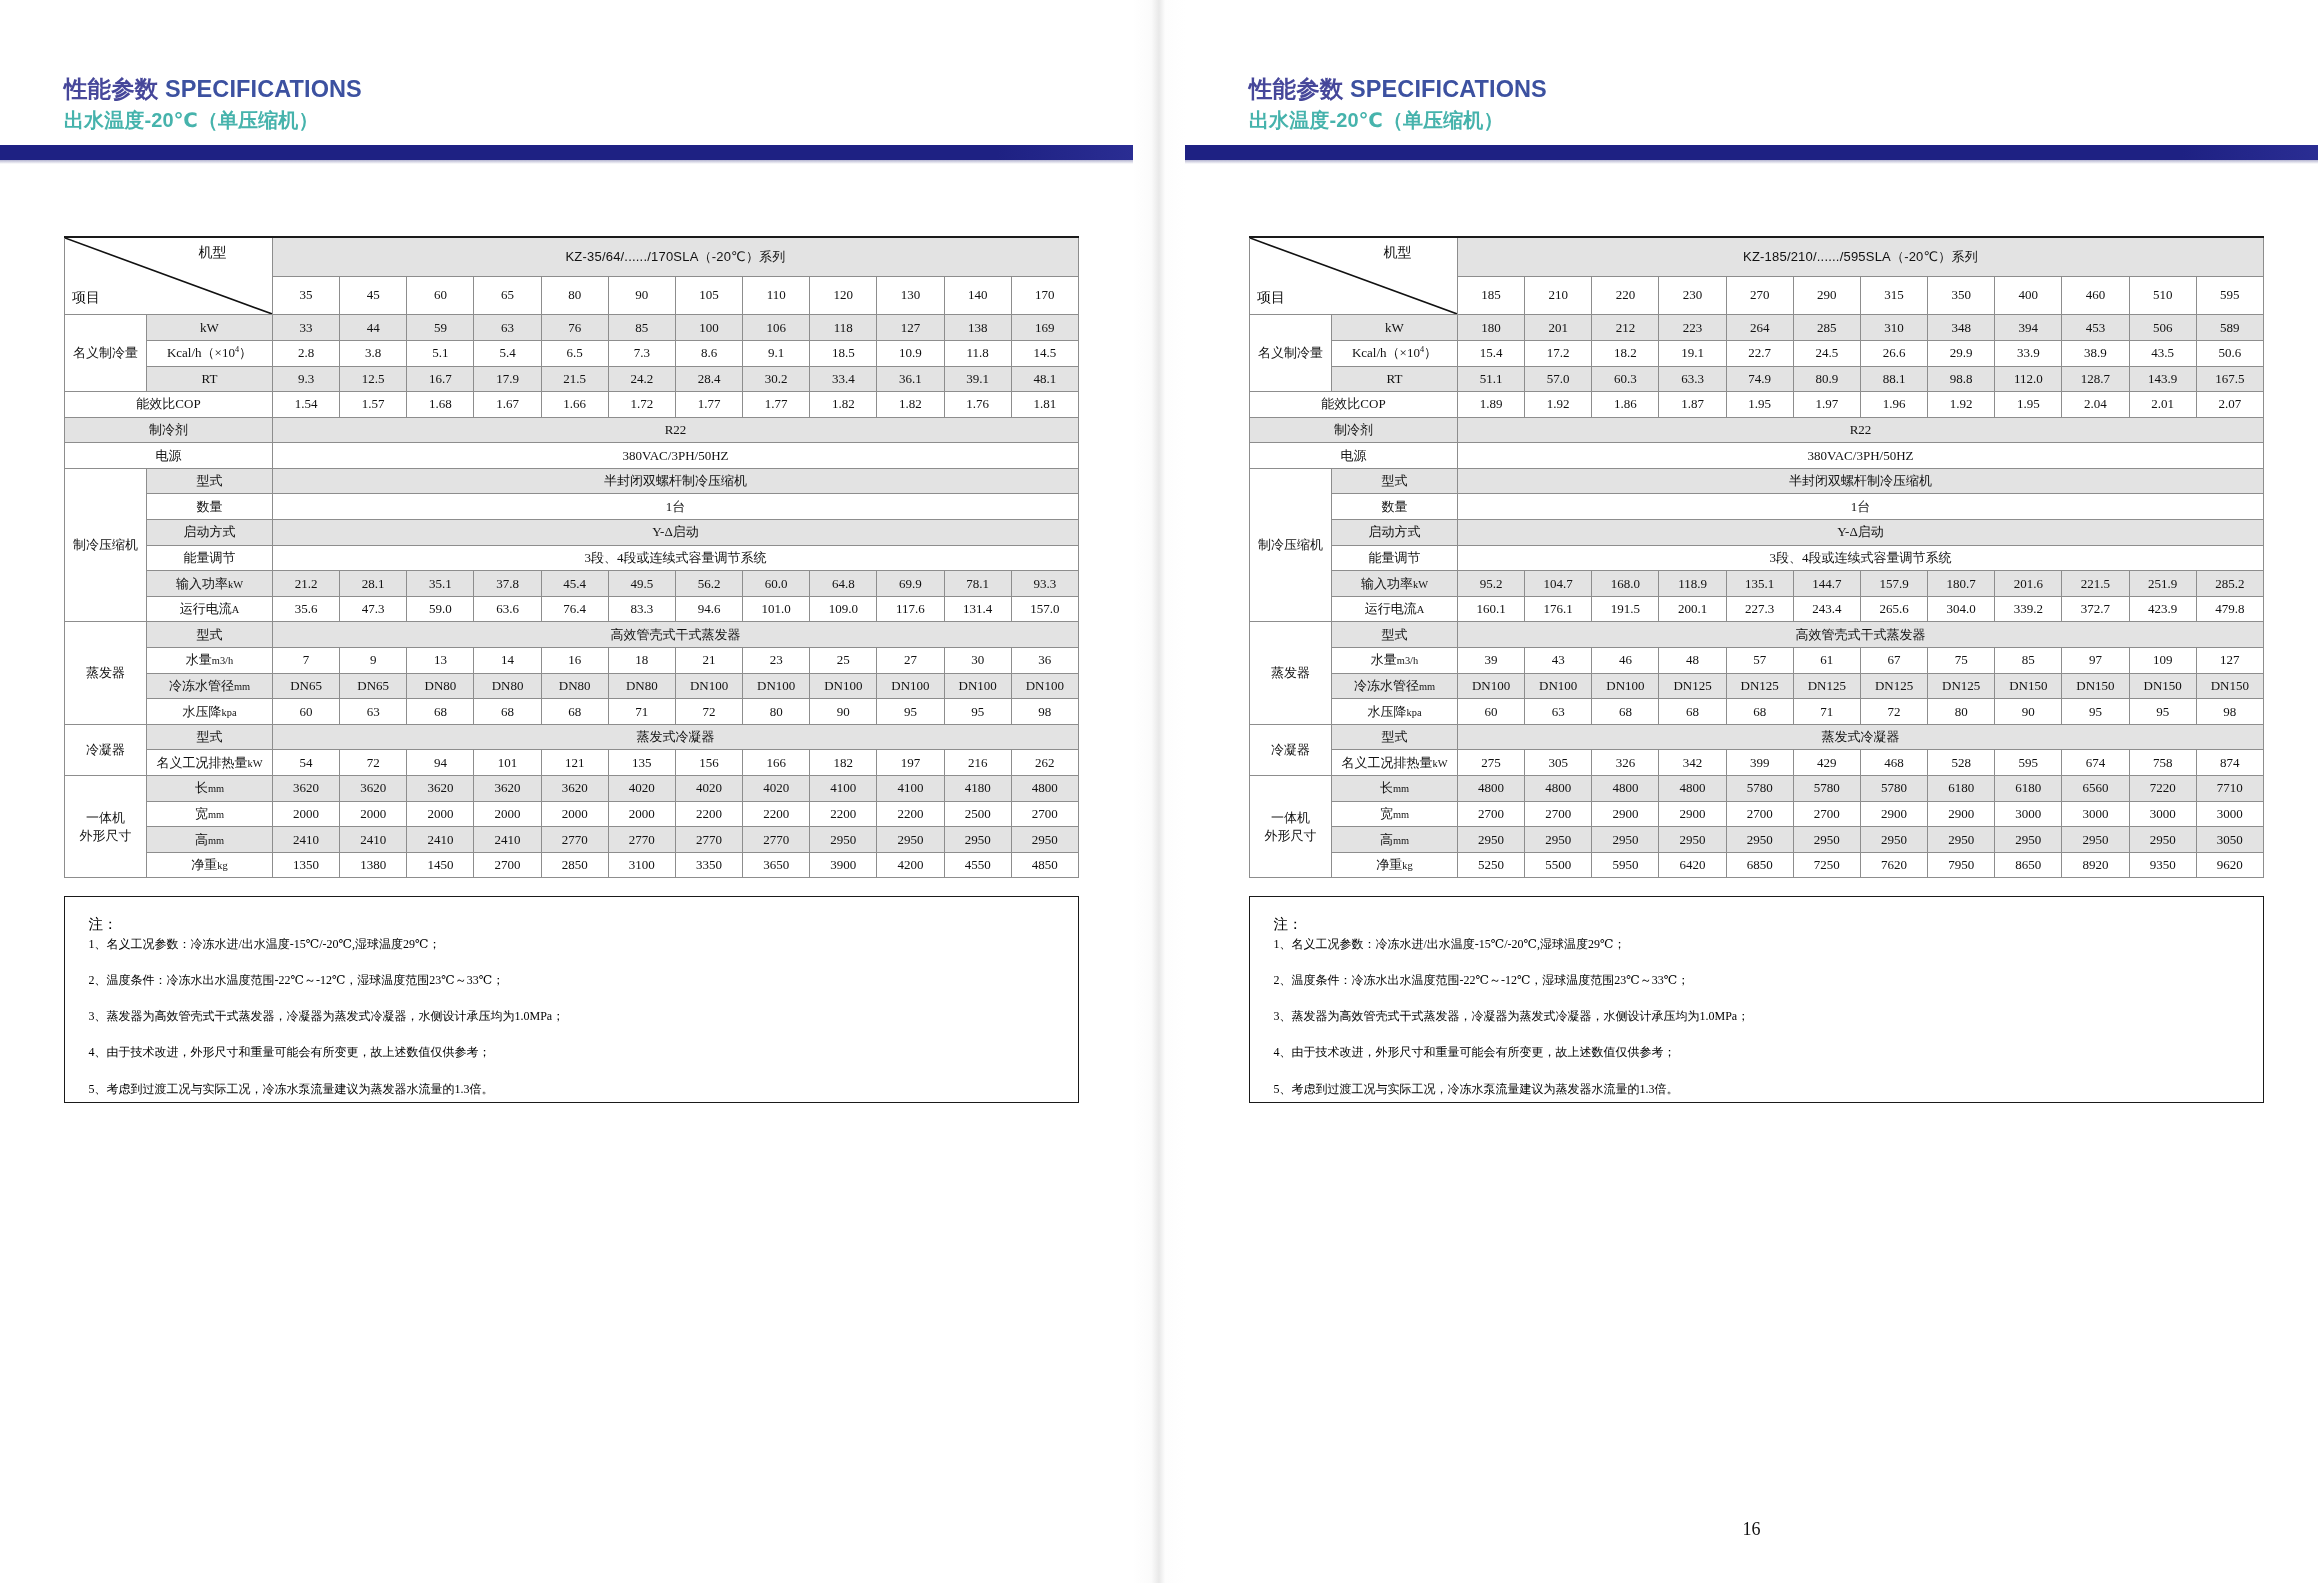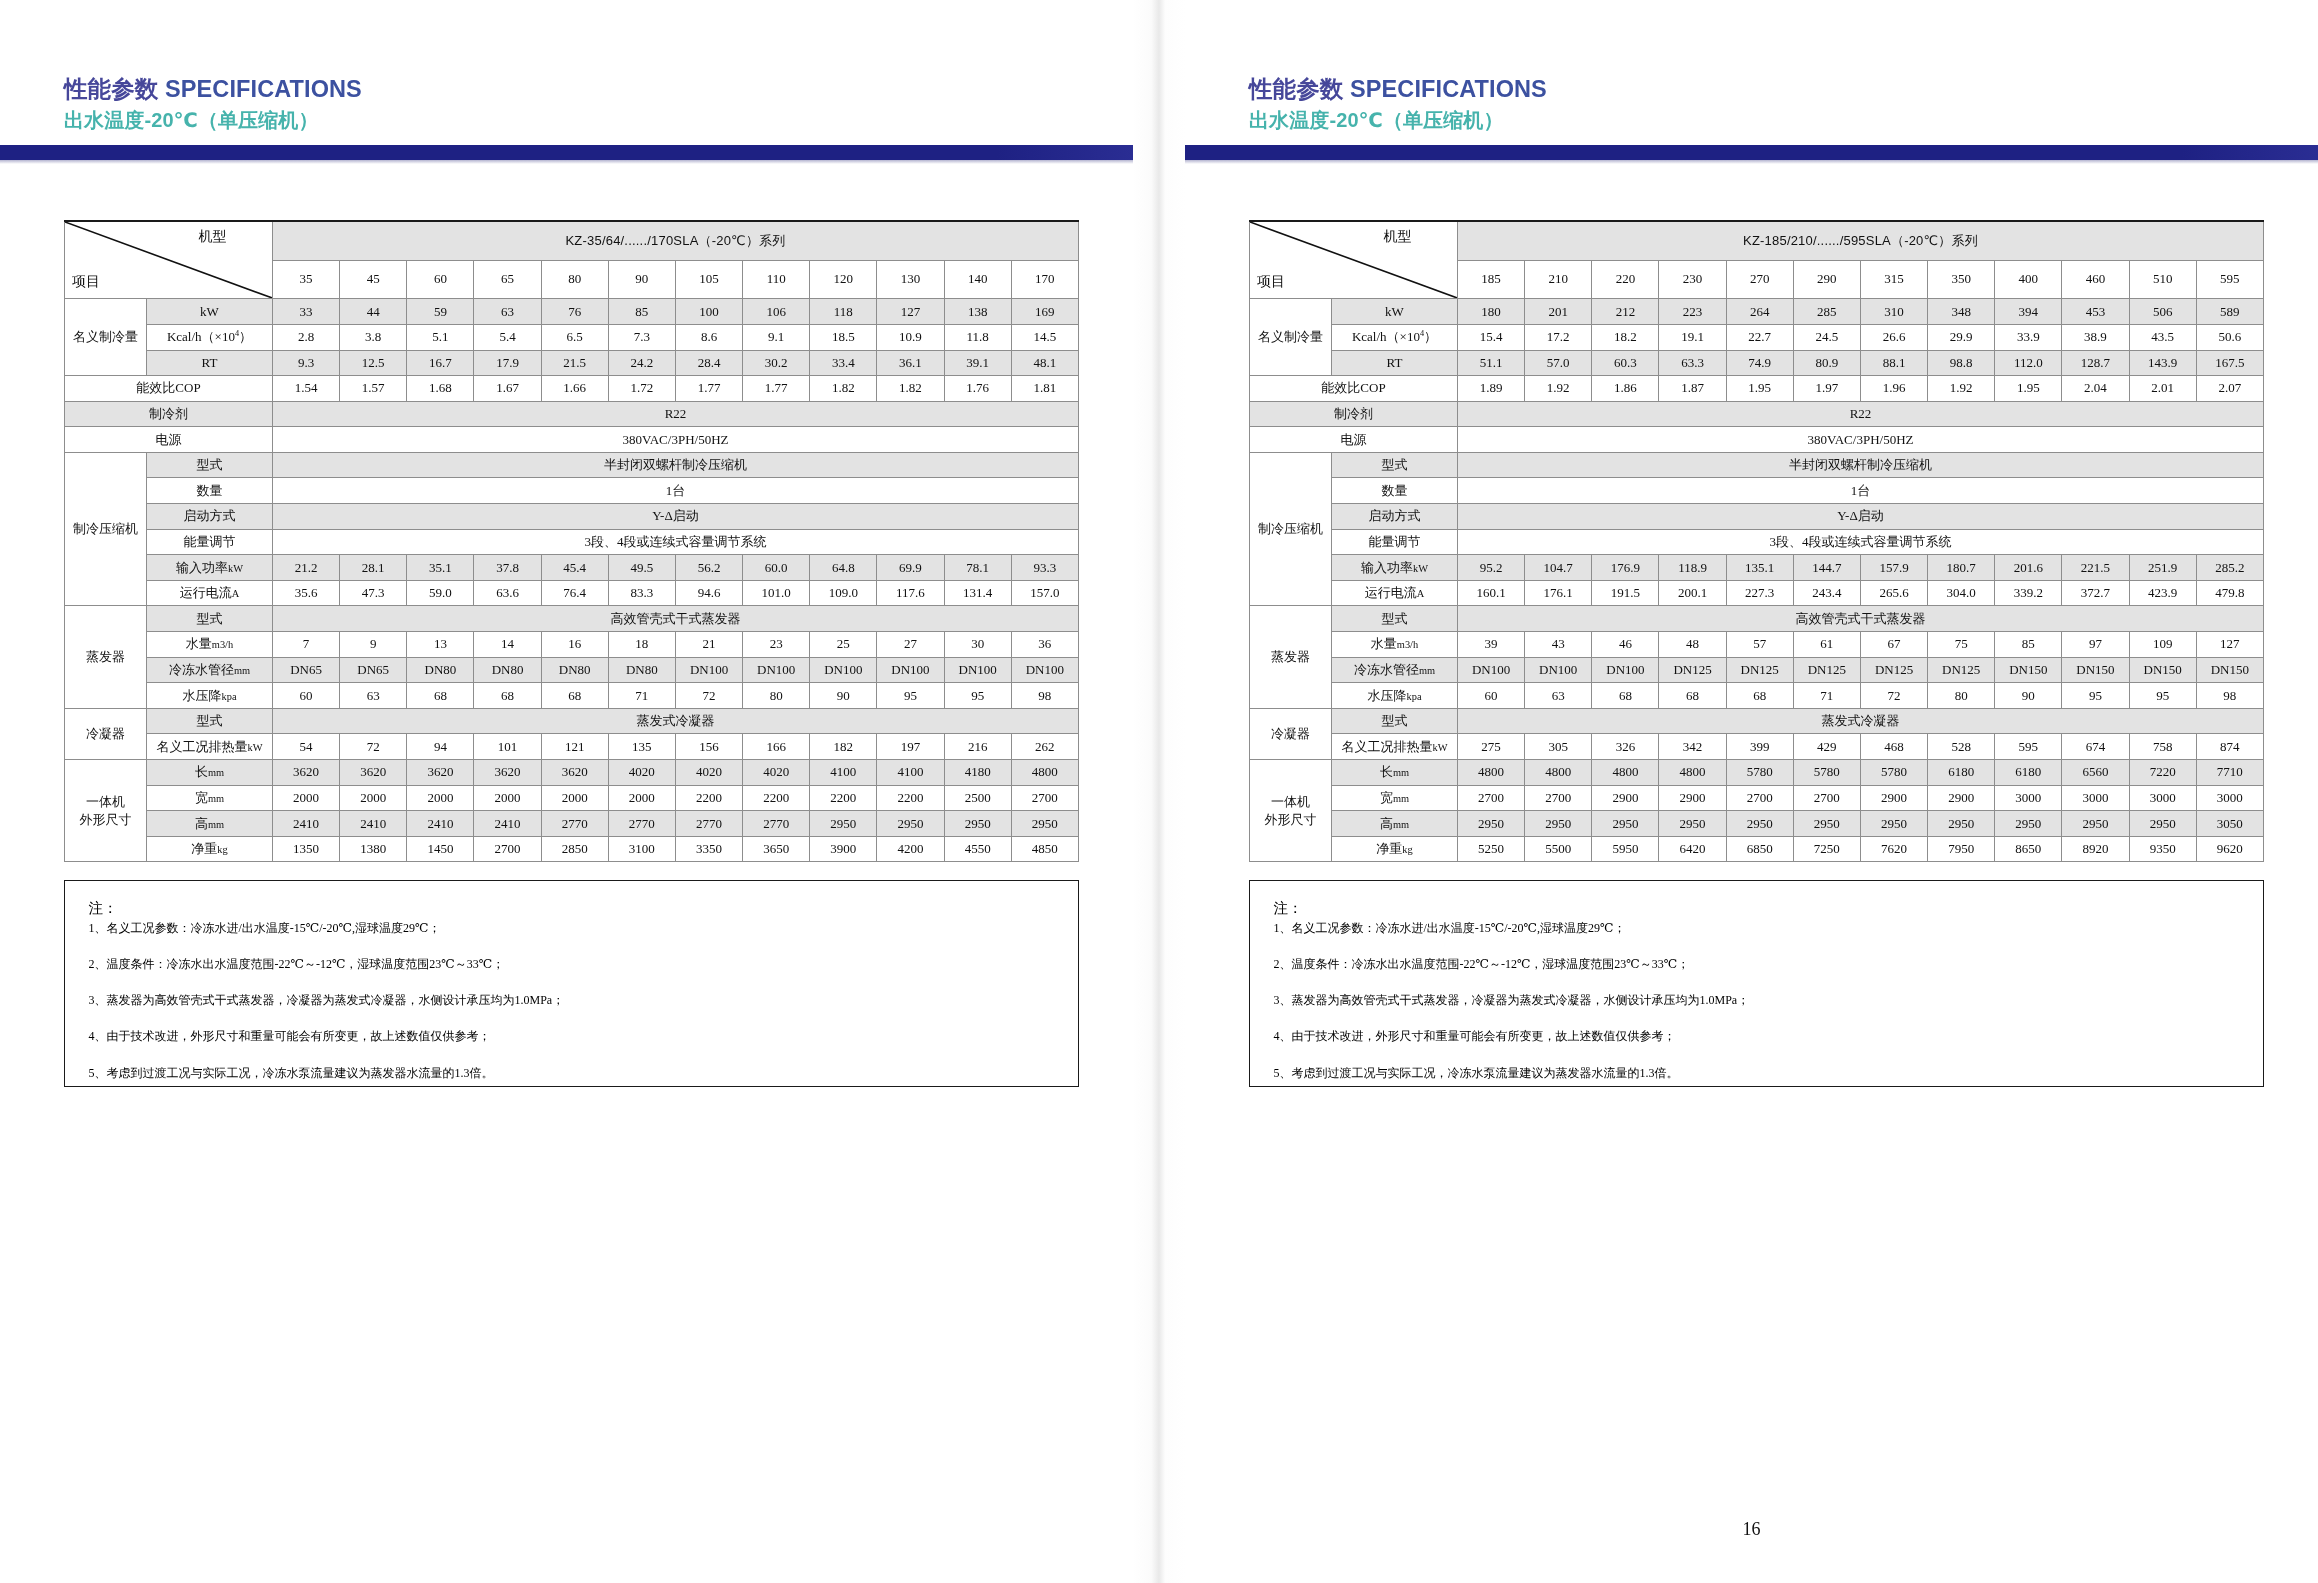--- a/index.html
+++ b/index.html
@@ -33,21 +33,21 @@
       box-shadow:inset 0 0 4.1px rgba(255,255,255,.35);
       display:flex; align-items:center; justify-content:center; }
   .logo-txt { font-family:"Liberation Serif","DejaVu Serif",serif; font-style:italic; font-weight:bold; font-size:18px; color:#e8222a; letter-spacing:-0.3px; text-shadow:0 0.7px 0 rgba(0,0,0,.5); }
   .logo-r { position:absolute; right:-4.1px; top:1.4px; font-size:10.4px; color:#3b3b3b; font-family:"Liberation Sans",sans-serif; }
   .hdr-bar { margin:12.4px 0 0 0; height:15px;
       background:linear-gradient(to right,#1e2183 0%,#1e2183 88%,#2a2d93 100%); }
   .hdr-bar-shadow { height:4.8px; background:linear-gradient(to bottom, rgba(120,120,170,.55), rgba(255,255,255,0)); }
   .hdr-left .hdr-bar { margin-left:0; }
 
   
-  .tbl-wrap { padding:56px 54px 0 64px; }
+  .tbl-wrap { padding:72px 54px 0 64px; }
   table.spec { border-collapse:collapse; width:100%; table-layout:fixed;
       font-family:"Liberation Serif","DejaVu Serif",serif; }
   table.spec td, table.spec th {
       border:0.7px solid #8d8d8d;
       text-align:center; vertical-align:middle;
       font-size:13px; color:#111; padding:0; height:25.6px; font-weight:normal;
   }
   table.spec .shade { background:#e3e3e3; }
   table.spec .outer-top td { border-top:2.1px solid #1a1a1a; }
   .rowgrp-top td { border-top:1.4px solid #4a4a4a; }
@@ -536,21 +536,21 @@
               <td class="shade wide" colspan="12">Y-Δ启动</td>
             </tr>
             <tr>
               <td class="lbl2">能量调节</td>
               <td class="wide" colspan="12">3段、4段或连续式容量调节系统</td>
             </tr>
             <tr>
               <td class="lbl-small shade">输入功率<span class="u">kW</span></td>
               <td class="shade">95.2</td>
               <td class="shade">104.7</td>
-              <td class="shade">176.9</td>
+              <td class="shade">168.0</td>
               <td class="shade">118.9</td>
               <td class="shade">135.1</td>
               <td class="shade">144.7</td>
               <td class="shade">157.9</td>
               <td class="shade">180.7</td>
               <td class="shade">201.6</td>
               <td class="shade">221.5</td>
               <td class="shade">251.9</td>
               <td class="shade">285.2</td>
             </tr>

